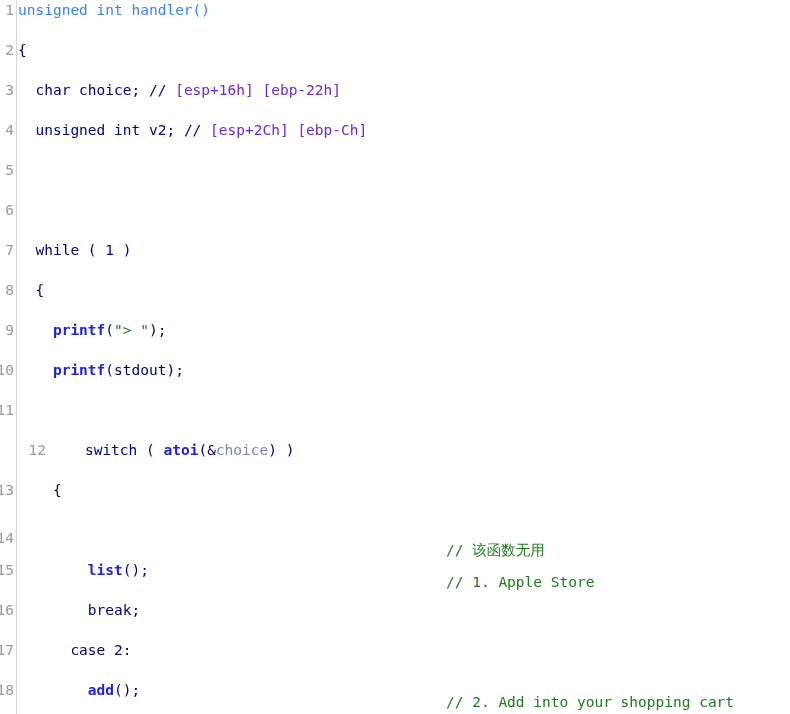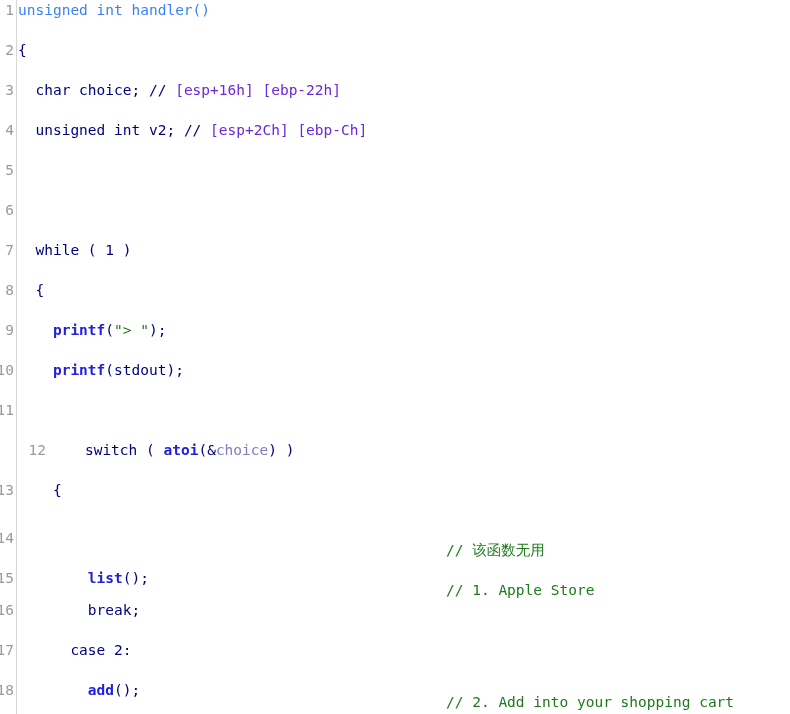--- a/index.html
+++ b/index.html
@@ -85,18 +85,18 @@
       <div class="code-line" style="top: 80px;"><span class="lineno">5</span><span class="src"></span></div>
       <div class="code-line" style="top: 100px;"><span class="lineno">6</span></div>
       <div class="code-line" style="top: 120px;"><span class="lineno">7</span><span class="src"><span class="t-kw">  while ( 1 )</span></span></div>
       <div class="code-line" style="top: 140px;"><span class="lineno">8</span><span class="src"><span class="t-kw">  {</span></span></div>
       <div class="code-line" style="top: 160px;"><span class="lineno">9</span><span class="src"><span class="t-kw">    </span><span class="t-fn">printf</span><span class="t-kw">(</span><span class="t-str">"&gt; "</span><span class="t-kw">);</span></span></div>
       <div class="code-line" style="top: 180px;"><span class="lineno">10</span><span class="src"><span class="t-kw">    </span><span class="t-fn">printf</span><span class="t-kw">(stdout);</span></span></div>
       <div class="code-line" style="top: 200px;"><span class="lineno">11</span></div>
       <div class="code-line" style="top: 220px; margin-left: 32px;"><span class="lineno">12</span><span class="src"><span class="t-kw">    switch ( </span><span class="t-fn">atoi</span><span class="t-kw">(&amp;</span><span class="t-var">choice</span><span class="t-kw">) )</span></span></div>
       <div class="code-line" style="top: 240px;"><span class="lineno">13</span><span class="src"><span class="t-kw">    {</span></span></div>
       <div class="code-line" style="top: 268px;"><span class="lineno">14</span><span class="cmt-col">// 该函数无用</span></div>
-      <div class="code-line" style="top: 288px;"><span class="lineno">15</span><span class="src"><span class="t-kw">        </span><span class="t-fn">list</span><span class="t-kw">();</span></span><span class="cmt-col">// 1. Apple Store</span></div>
+      <div class="code-line" style="top: 280px;"><span class="lineno">15</span><span class="src"><span class="t-kw">        </span><span class="t-fn">list</span><span class="t-kw">();</span></span><span class="cmt-col">// 1. Apple Store</span></div>
       <div class="code-line" style="top: 300px;"><span class="lineno">16</span><span class="src"><span class="t-kw">        break;</span></span></div>
       <div class="code-line" style="top: 320px;"><span class="lineno">17</span><span class="src"><span class="t-kw">      case 2:</span></span></div>
       <div class="code-line" style="top: 340px;"><span class="lineno">18</span><span class="src"><span class="t-kw">        </span><span class="t-fn">add</span><span class="t-kw">();</span></span><span class="cmt-col">// 2. Add into your shopping cart</span></div>
     </div>
 </div>
 
 </body></html>

